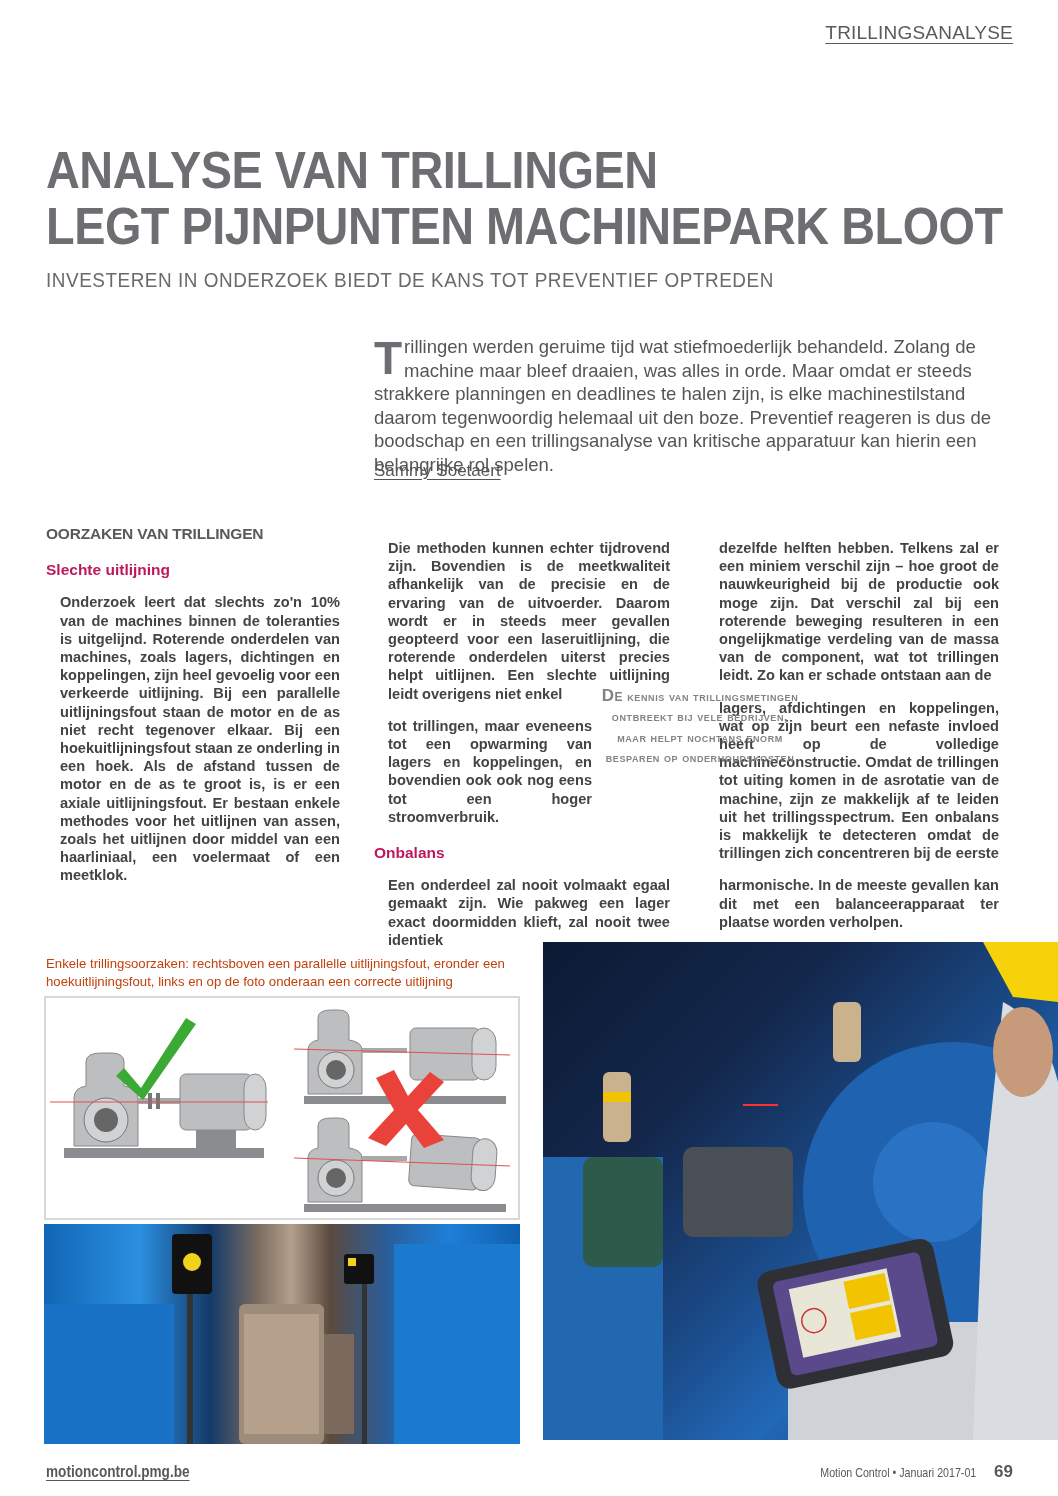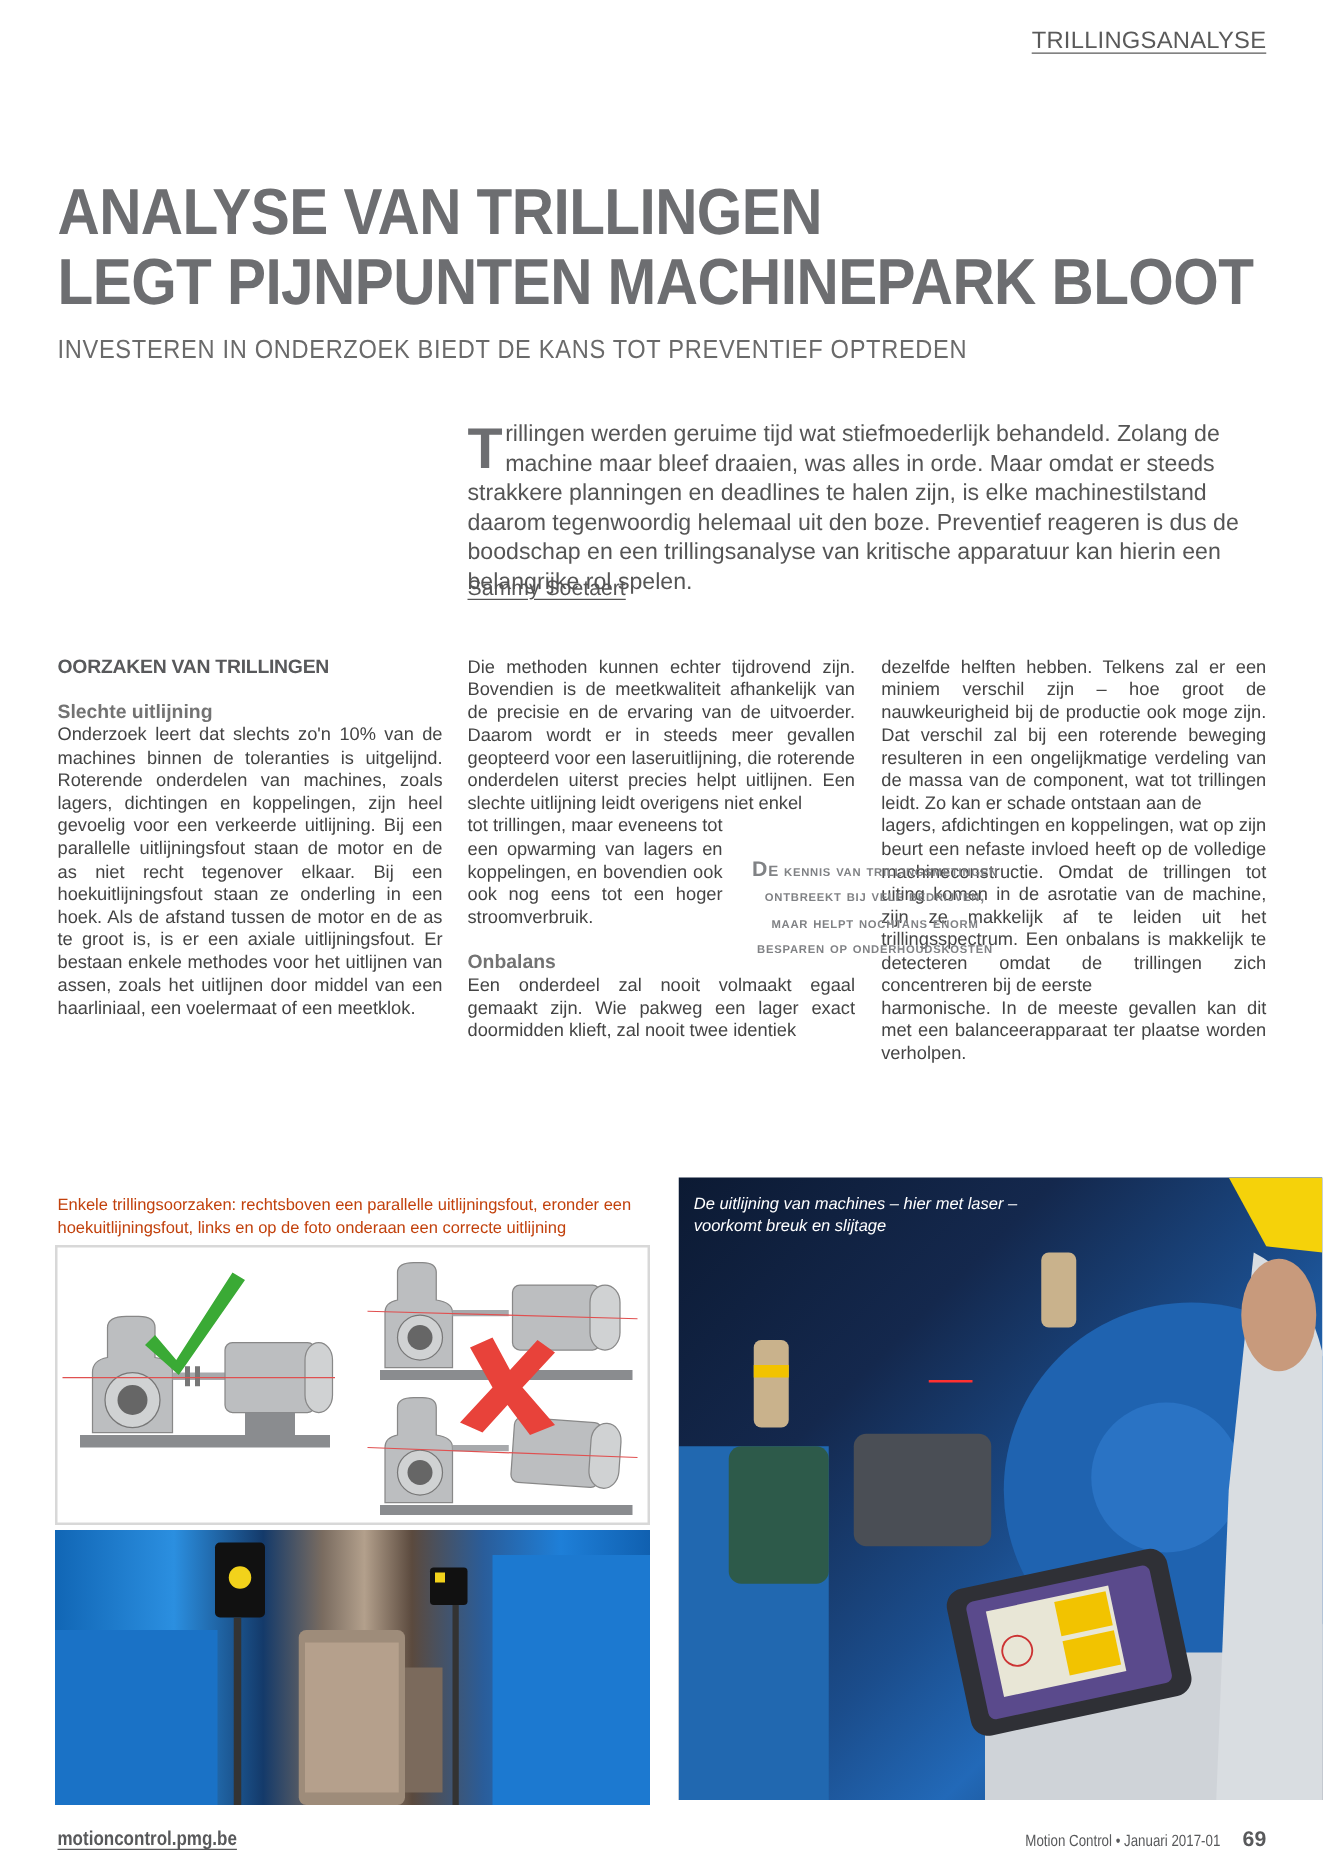--- a/index.html
+++ b/index.html
@@ -9,26 +9,26 @@
   .section-tag { position: absolute; right: 45px; top: 22px; font-size: 19px; color: #5a5a5a; letter-spacing: 0.2px; text-decoration: underline; text-underline-offset: 4px; text-decoration-thickness: 1px; }
 
   .title { position: absolute; left: 46px; top: 142px; font-size: 52px; line-height: 56px; font-weight: bold; color: #6d6e71; letter-spacing: -0.5px; transform: scaleX(0.90); transform-origin: left top; white-space: nowrap; }
   .subtitle { position: absolute; left: 46px; top: 268px; font-size: 21px; color: #6a6a6a; letter-spacing: 0.6px; white-space: nowrap; transform: scaleX(0.90); transform-origin: left top; }
 
   .intro { position: absolute; left: 374px; top: 335px; width: 638px; font-size: 18.5px; line-height: 23.5px; color: #555; text-align: left; }
   .intro .dropcap { float: left; font-size: 46px; line-height: 42px; font-weight: bold; color: #6d6e71; margin-right: 2px; margin-top: 2px; }
   .byline { position: absolute; left: 374px; top: 461px; font-size: 17px; color: #555; text-decoration: underline; text-underline-offset: 3px; }
 
   .col { position: absolute; font-size: 14.6px; line-height: 18.2px; color: #444; text-align: justify; }
-  .col p { margin: 0; }
+  .col p { margin: 14px; font-weight: bold; }
   .col1 { left: 46px; top: 525px; width: 308px; }
   .col2 { left: 374px; top: 525px; width: 310px; }
   .col3 { left: 705px; top: 525px; width: 308px; }
   .h-section { font-weight: bold; font-size: 15.5px; color: #58595b; margin-bottom: 16px; letter-spacing: -0.2px; }
-  .h-sub { font-weight: bold; font-size: 15.5px; color: #737373; margin-top: 18px; }
+  .h-sub { font-weight: bold; font-size: 15.5px; color: #be185d; margin-top: 18px; }
   .narrow { width: 204px; }
   .indented { margin-left: 104px; }
 
   .pullquote { position: absolute; left: 600px; top: 686px; width: 200px; text-align: center; font-weight: bold; font-size: 12.5px; line-height: 20.3px; color: #808285; letter-spacing: 0.6px; font-variant: small-caps; }
   .pullquote .big { font-size: 17px; }
 
   .caption-left { position: absolute; left: 46px; top: 955px; width: 470px; font-size: 13.2px; line-height: 18px; color: #c2410c; }
 
   .fig-diagram { position: absolute; left: 44px; top: 996px; width: 476px; height: 224px; border: 2px solid #d8d8d8; background: #fff; overflow: hidden; }
   .fig-photo1 { position: absolute; left: 44px; top: 1224px; width: 476px; height: 220px; overflow: hidden; background: linear-gradient(90deg, #1166b5 0%, #2b8fe0 20%, #143a6a 35%, #7a6c60 45%, #b3a08c 52%, #5b4a3e 60%, #2a5d9a 72%, #1e7fd8 85%, #1060b0 100%); }
@@ -160,20 +160,19 @@
     <ellipse cx="480" cy="110" rx="30" ry="45" fill="#c89a7c"></ellipse>
     <g transform="rotate(-12 320 360)">
       <rect x="220" y="310" width="180" height="120" rx="14" fill="#2f3036"></rect>
       <rect x="235" y="322" width="150" height="96" rx="6" fill="#5a4a8c"></rect>
       <rect x="250" y="332" width="100" height="70" fill="#e8e6d6"></rect>
       <rect x="305" y="336" width="42" height="28" fill="#f2c300"></rect>
       <rect x="305" y="368" width="42" height="28" fill="#f2c300"></rect>
       <circle cx="268" cy="368" r="12" fill="none" stroke="#c33" stroke-width="1.5"></circle>
     </g>
   </svg>
-  <div class="caption-right">De uitlijning van machines – hier met laser – voorkomt breuk en slijtage</div>
 </div>
 
 <div class="footer-url">motioncontrol.pmg.be</div>
 <div class="footer-right">
   <span class="footer-meta">Motion Control • Januari 2017-01</span>
   <span class="page-num">69</span>
 </div>
 
 </body></html>

